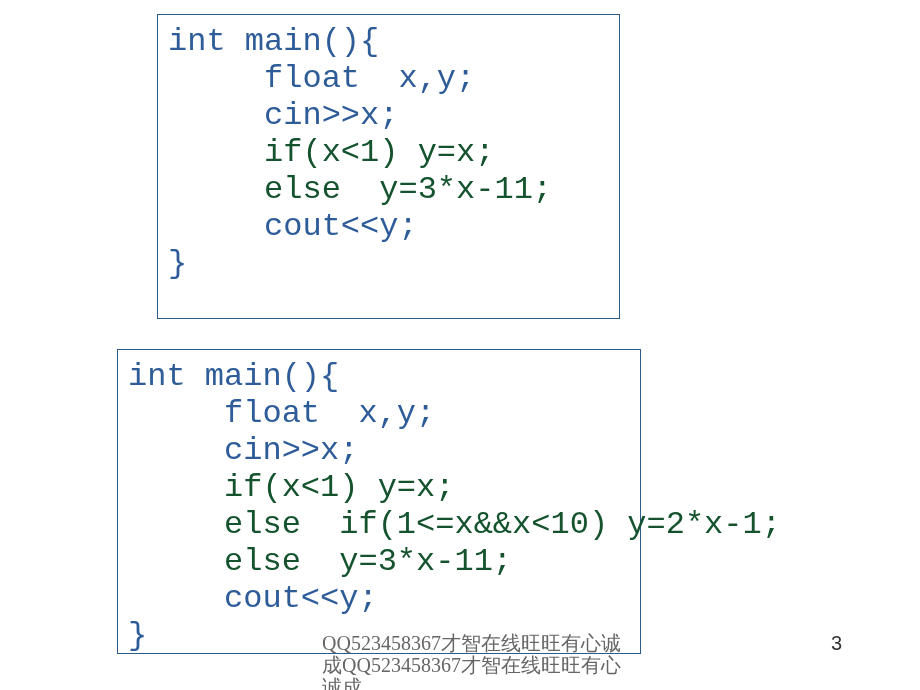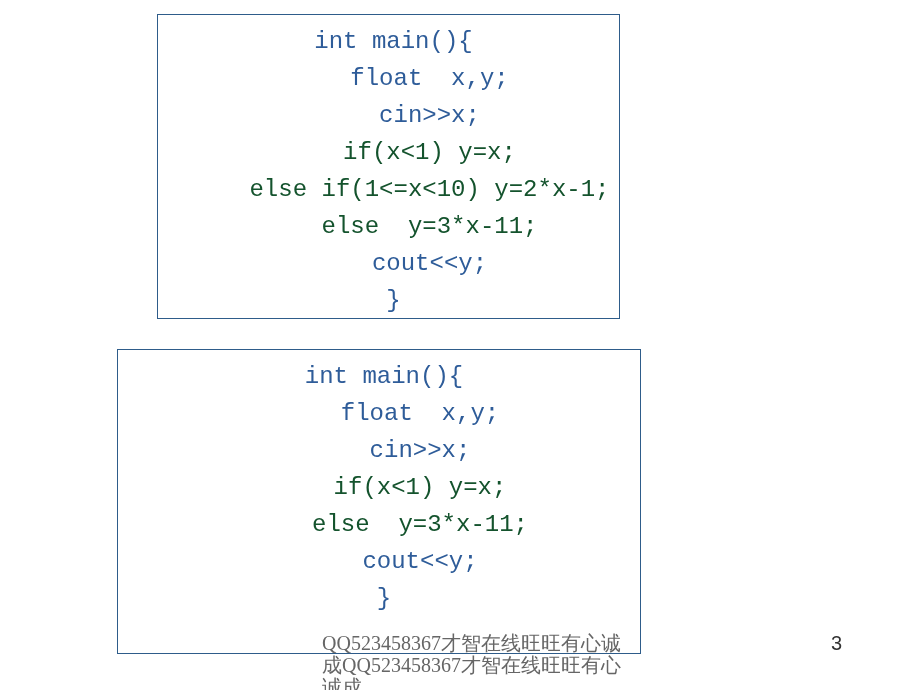--- a/index.html
+++ b/index.html
@@ -26,24 +26,23 @@
     width: 463px;
     height: 305px;
   }
   .code-box-2 {
     left: 117px;
     top: 349px;
     width: 524px;
     height: 305px;
   }
   .code-row {
-    font-size: 24px;
+    font-size: 32px;
     white-space: pre;
     line-height: 37px;
-    text-align: center;
   }
   .code-box-1 .code-row {
     padding-left: 10px;
   }
   .code-box-1 .code-row:first-child {
     padding-top: 8px;
   }
   .code-box-2 .code-row {
     padding-left: 10px;
   }
@@ -72,30 +71,30 @@
   }
 </style>
 </head>
 <body>
 
 <div class="code-box code-box-1">
   <div class="code-row c-blue">int main(){</div>
   <div class="code-row c-blue">     float  x,y;</div>
   <div class="code-row c-blue">     cin&gt;&gt;x;</div>
   <div class="code-row c-black">     if(x&lt;1) y=x;</div>
-  <div class="code-row c-black">     else if(1&lt;=x&lt;10) y=2*x-1;</div>
   <div class="code-row c-black">     else  y=3*x-11;</div>
   <div class="code-row c-blue">     cout&lt;&lt;y;</div>
   <div class="code-row c-blue">}</div>
 </div>
 
 <div class="code-box code-box-2">
   <div class="code-row c-blue">int main(){</div>
   <div class="code-row c-blue">     float  x,y;</div>
   <div class="code-row c-blue">     cin&gt;&gt;x;</div>
   <div class="code-row c-black">     if(x&lt;1) y=x;</div>
+  <div class="code-row c-black">     else  if(1&lt;=x&amp;&amp;x&lt;10) y=2*x-1;</div>
   <div class="code-row c-black">     else  y=3*x-11;</div>
   <div class="code-row c-blue">     cout&lt;&lt;y;</div>
   <div class="code-row c-blue">}</div>
 </div>
 
 <div class="footer-text">QQ523458367才智在线旺旺有心诚成QQ523458367才智在线旺旺有心诚成</div>
 <div class="page-number">3</div>
 
 </body></html>

